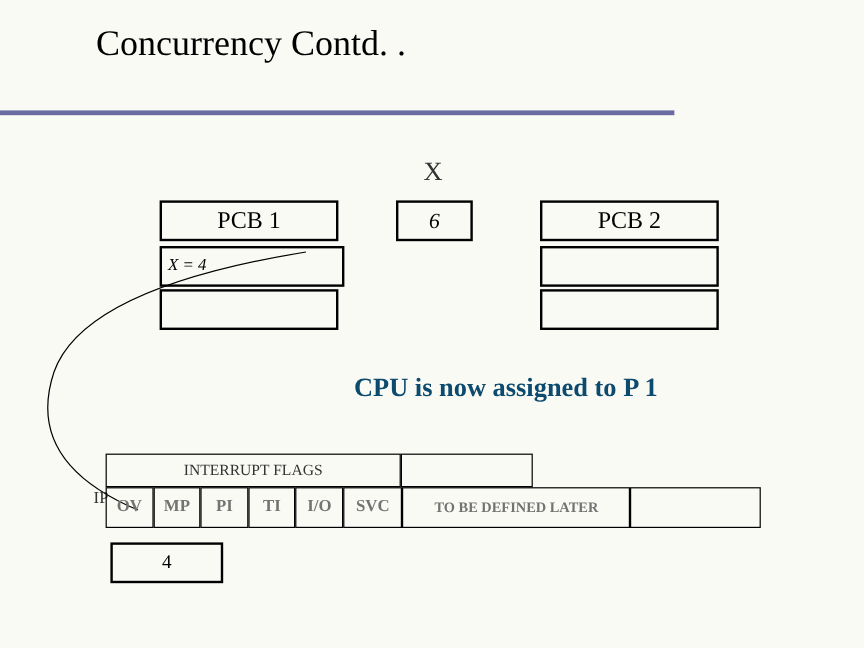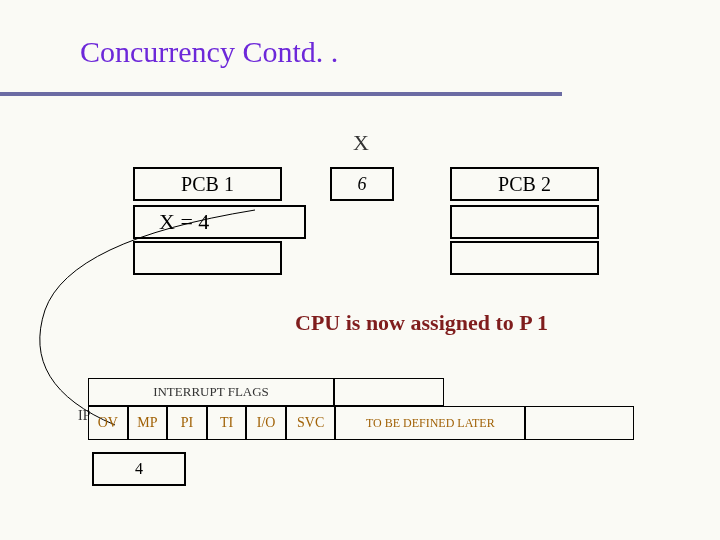--- a/index.html
+++ b/index.html
@@ -7,24 +7,24 @@
     padding: 0;
     width: 720px;
     height: 540px;
     background: #fafaf5;
     font-family: "Times New Roman", serif;
     position: relative;
     overflow: hidden;
   }
   .title {
     position: absolute;
-    top: 35px;
+    top: 20px;
     left: 80px;
     font-size: 30px;
-    color: #6d28d9;
+    color: #000000;
   }
   .hr-line {
     position: absolute;
     top: 92px;
     left: 0;
     width: 562px;
     height: 4px;
     background: #6b6ba3;
   }
   .box {
@@ -42,21 +42,21 @@
     left: 353px;
     font-size: 22px;
     color: #333;
   }
   .caption {
     position: absolute;
     top: 310px;
     left: 295px;
     font-size: 22px;
     font-weight: bold;
-    color: #7f1d1d;
+    color: #0c4a6e;
   }
   .table-wrap {
     position: absolute;
     top: 378px;
     left: 88px;
     width: 546px;
     border-radius: 24px;
   }
   .table-top {
     display: flex;
@@ -73,21 +73,22 @@
   .table-bottom {
     display: flex;
     height: 34px;
   }
   .cell {
     border: 1px solid #000;
     display: flex;
     align-items: center;
     justify-content: center;
     font-size: 14px;
-    color: #a16207;
+    color: #737373;
+    font-weight: bold;
   }
   .ip-lbl {
     position: absolute;
     top: 408px;
     left: 78px;
     font-size: 14px;
     color: #333;
   }
   .ipbox {
     position: absolute;
@@ -110,21 +111,21 @@
 </style>
 </head>
 <body>
 
 <div class="title">Concurrency Contd. .</div>
 <div class="hr-line"></div>
 
 <div class="label-x">X</div>
 
 <div class="box" style="top:155px;left:133px;width:145px;height:30px;font-size:20px">PCB 1</div>
-<div class="box" style="top:193px;left:133px;width:145px;height:30px;font-size:22px;justify-content:flex-start;padding-left:24px">X = 4</div>
+<div class="box" style="top:193px;left:133px;width:145px;height:30px;font-size:14px;font-style:italic;justify-content:flex-start;padding-left:5px">X = 4</div>
 <div class="box" style="top:229px;left:133px;width:145px;height:30px"></div>
 
 <div class="box" style="top:155px;left:330px;width:60px;height:30px;font-size:18px;font-style:italic">6</div>
 
 <div class="box" style="top:155px;left:450px;width:145px;height:30px;font-size:20px">PCB 2</div>
 <div class="box" style="top:193px;left:450px;width:145px;height:30px"></div>
 <div class="box" style="top:229px;left:450px;width:145px;height:30px"></div>
 
 <svg class="curve" width="260" height="230">
   <path d="M 235 10 Q 50 40, 25 110 Q 0 185, 95 225" stroke="#000" stroke-width="1" fill="none"></path>

